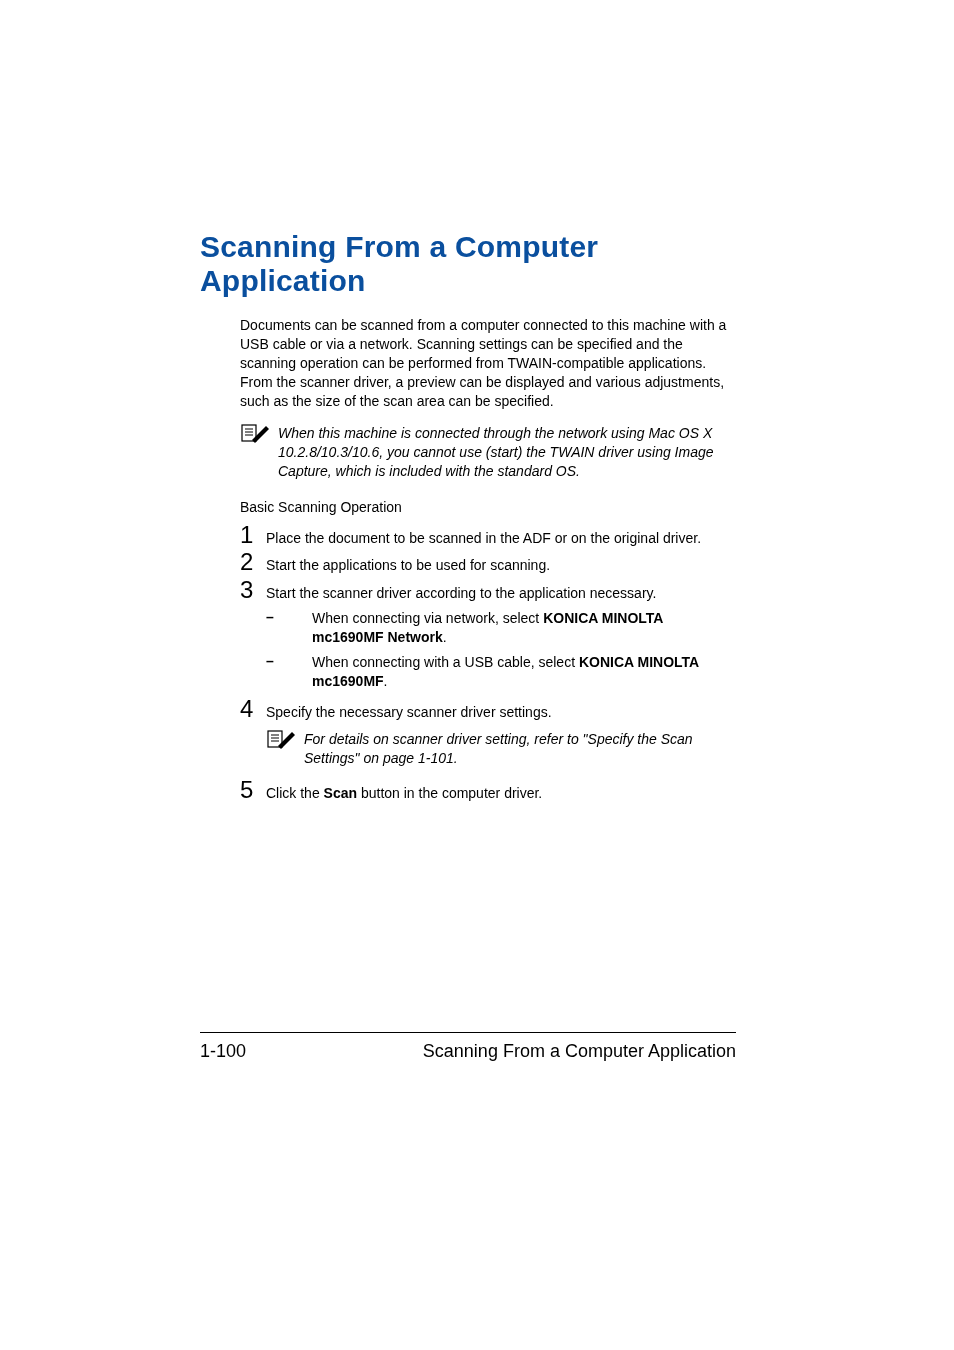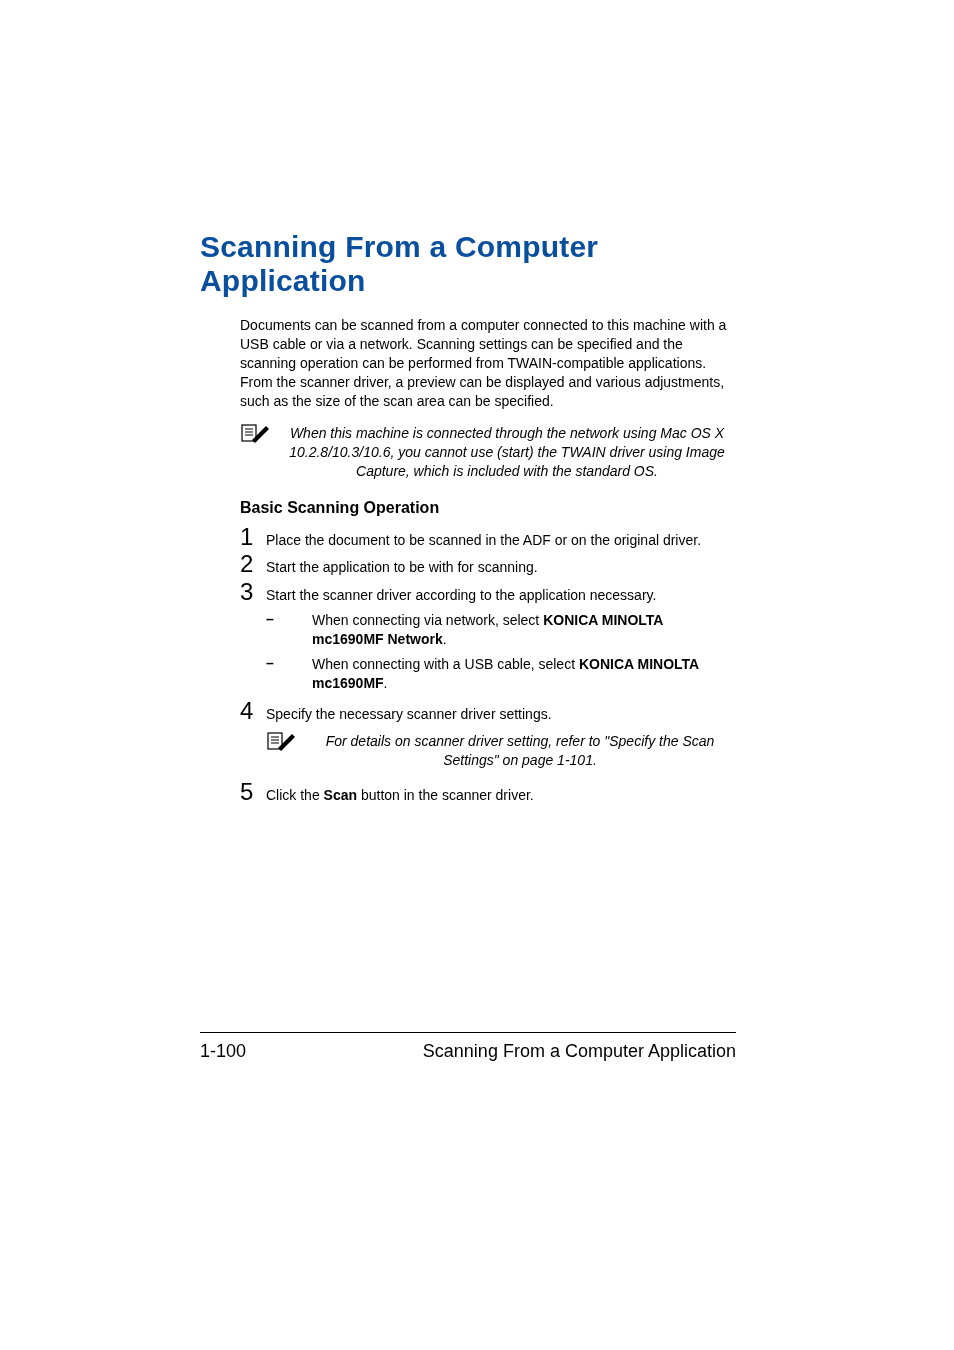--- a/index.html
+++ b/index.html
@@ -31,40 +31,39 @@
   }
   p.intro {
     font-size: 14px;
     line-height: 1.35;
     margin: 0 0 14px 0;
   }
   .note-row {
     display: flex;
     align-items: flex-start;
     margin: 0 0 18px 0;
-    text-align: center;
   }
   .note-row.inner {
     margin: 8px 0 10px 0;
   }
   .note-icon {
     flex: 0 0 auto;
     width: 30px;
     height: 22px;
     margin-right: 8px;
     margin-top: -2px;
   }
   .note-text {
     font-size: 14px;
     font-style: italic;
     line-height: 1.35;
   }
   h2.subhead {
-    font-size: 16px;
-    font-weight: bold;
+    font-size: 14px;
+    font-weight: normal;
     margin: 16px 0 8px 0;
   }
   .steps {
     margin-left: 0;
   }
   .step-row {
     display: flex;
     align-items: baseline;
     margin: 0 0 2px 0;
   }
@@ -141,21 +140,21 @@
 
     <div class="steps">
 
       <div class="step-row">
         <div class="step-num">1</div>
         <div class="step-body">Place the document to be scanned in the ADF or on the original driver.</div>
       </div>
 
       <div class="step-row">
         <div class="step-num">2</div>
-        <div class="step-body">Start the application to be with for scanning.</div>
+        <div class="step-body">Start the applications to be used for scanning.</div>
       </div>
 
       <div class="step-row">
         <div class="step-num">3</div>
         <div class="step-body">Start the scanner driver according to the application necessary.</div>
       </div>
 
       <div class="sub-bullet">
         <div class="dash">–</div>
         <div class="sub-text">
@@ -184,21 +183,21 @@
             <line x1="5" y1="13" x2="13" y2="13" stroke="#000" stroke-width="1"></line>
             <path d="M12 18 L26 4 L29 7 L15 21 Z" fill="#000"></path>
           </svg>
           <div class="note-text">For details on scanner driver setting, refer to "Specify the Scan Settings" on page 1-101.</div>
         </div>
       </div>
 
       <div class="step-row">
         <div class="step-num">5</div>
         <div class="step-body">
-          <span>Click the </span><b>Scan</b><span> button in the scanner driver.</span>
+          <span>Click the </span><b>Scan</b><span> button in the computer driver.</span>
         </div>
       </div>
 
     </div>
   </div>
 
   <div class="footer">
     <span class="pgnum">1-100</span>
     <span class="pgtitle">Scanning From a Computer Application</span>
   </div>

